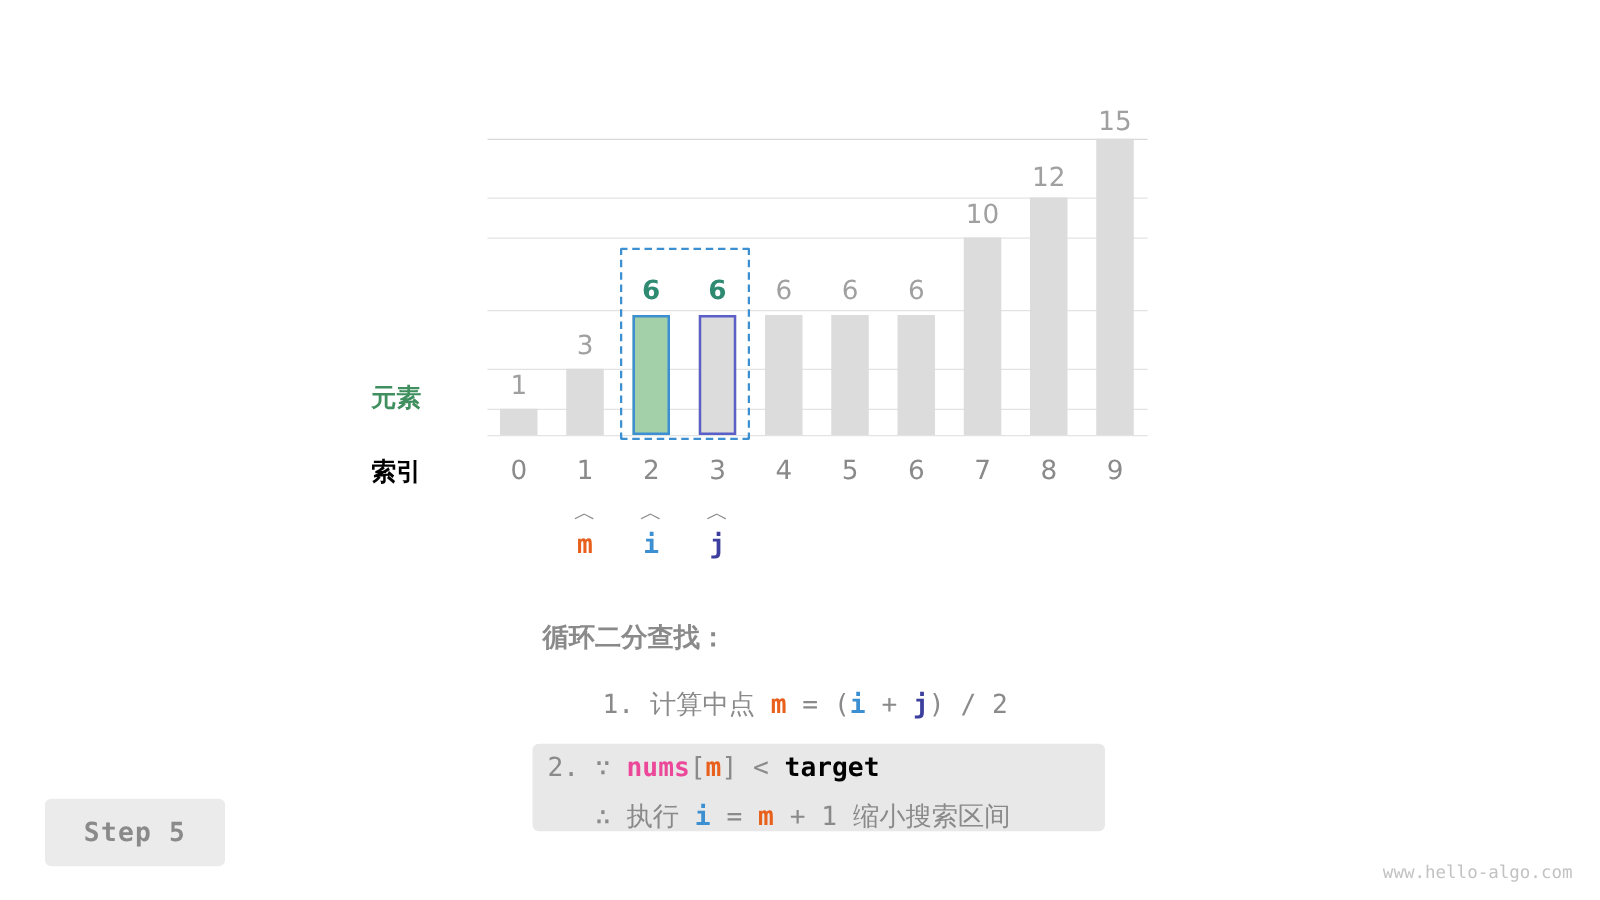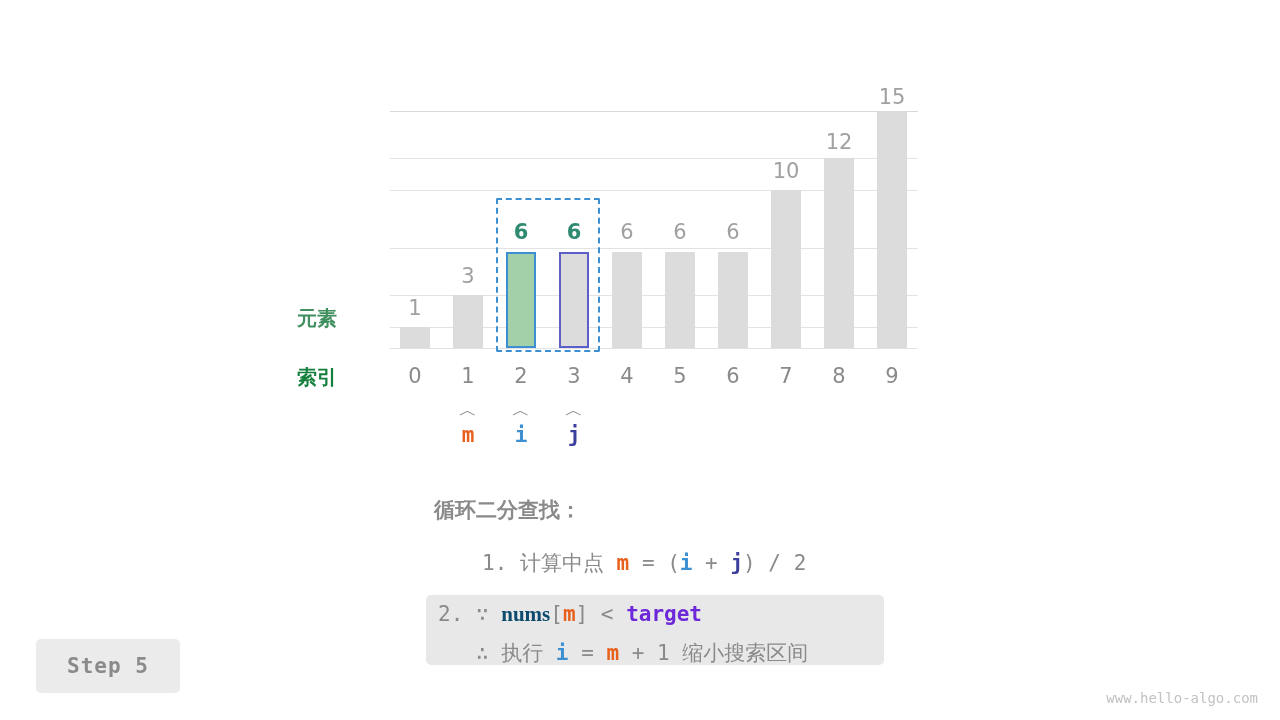--- a/index.html
+++ b/index.html
@@ -72,21 +72,21 @@
   }
 
   .axis-name {
     position: absolute;
     font-size: 20px;
     font-weight: bold;
     text-align: center;
     width: 110px;
   }
   .axis-name.elements { color: #3f8f5f; }
-  .axis-name.indices  { color: #15803d; font-family: Liberation Serif, serif; }
+  .axis-name.indices  { color: #000000; font-family: Liberation Serif, serif; }
 
   .caret {
     position: absolute;
     font-size: 18px;
     text-align: center;
     color: #8a8a8a;
   }
   .ptr-label {
     position: absolute;
     font-size: 21px;
@@ -153,22 +153,22 @@
     left: 438px;
     top: 157px;
     font-size: 21px;
     color: #8a8a8a;
     white-space: pre;
     text-align: right;
   }
   .tok-m { color: #e8601c; font-weight: bold; }
   .tok-i { color: #3c8fd0; font-weight: bold; }
   .tok-j { color: #3c3f9e; font-weight: bold; }
-  .tok-nums { color: #0c4a6e; font-weight: bold; font-family: Liberation Serif, serif; }
-  .tok-target { color: #6d28d9; font-weight: bold; }
+  .tok-nums { color: #ec4899; font-weight: bold; }
+  .tok-target { color: #000000; font-weight: bold; }
 
   
   #step-badge {
     position: absolute;
     left: 36px;
     top: 639px;
     width: 144px;
     height: 54px;
     background: #ebebeb;
     border-radius: 5px;

